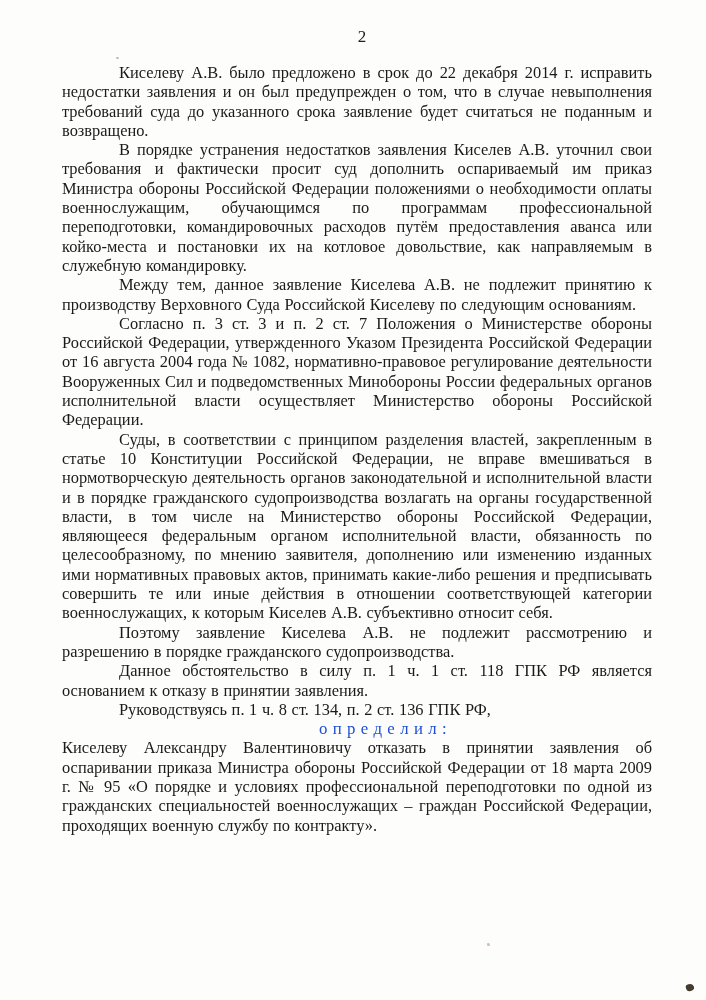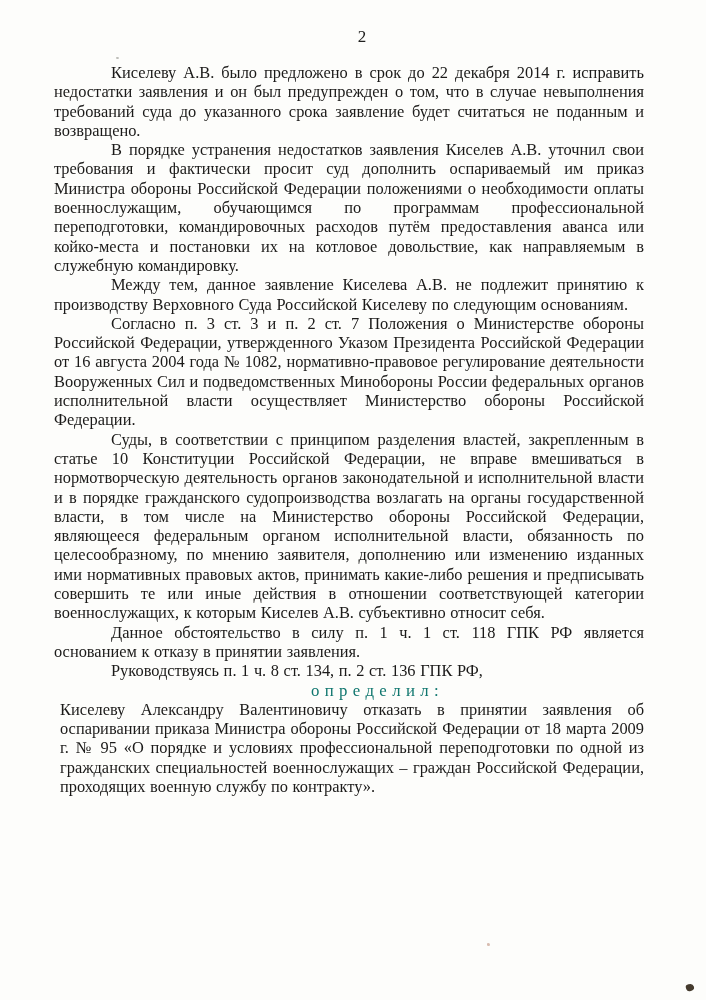--- a/index.html
+++ b/index.html
@@ -22,44 +22,43 @@
     top: 27px;
     left: 62px;
     width: 600px;
     text-align: center;
     font-size: 17px;
     color: #20201f;
   }
   .body-text {
     position: absolute;
     top: 63px;
-    left: 54px;
+    left: 62px;
     width: 590px;
     font-size: 16.4px;
     line-height: 19.3px;
     text-align: justify;
     color: #1b1a19;
   }
   .body-text p {
     margin: 0;
     padding: 0;
     text-indent: 57px;
     word-spacing: 0.5px;
   }
   .body-text p.flush {
     text-indent: 0;
-    margin-left: 6px;
   }
   .ruling-heading {
     margin: 16px 0 29px 0;
     text-align: center;
     text-indent: 0;
     font-size: 16.8px;
     letter-spacing: 0.32em;
-    color: #0f766e;
+    color: #1d4ed8;
   }
   
   .speck {
     position: absolute;
     border-radius: 40% 60% 50% 50%;
     pointer-events: none;
   }
   .speck-a {
     left: 686px;
     top: 984px;
@@ -96,20 +95,21 @@
     <p>Киселеву А.В. было предложено в срок до 22 декабря 2014 г. исправить недостатки заявления и он был предупрежден о том, что в случае невыполнения требований суда до указанного срока заявление будет считаться не поданным и возвращено.</p>
 
     <p>В порядке устранения недостатков заявления Киселев А.В. уточнил свои требования и фактически просит суд дополнить оспариваемый им приказ Министра обороны Российской Федерации положениями о необходимости оплаты военнослужащим, обучающимся по программам профессиональной переподготовки, командировочных расходов путём предоставления аванса или койко-места и постановки их на котловое довольствие, как направляемым в служебную командировку.</p>
 
     <p>Между тем, данное заявление Киселева А.В. не подлежит принятию к производству Верховного Суда Российской Киселеву по следующим основаниям.</p>
 
     <p>Согласно п. 3 ст. 3 и п. 2 ст. 7 Положения о Министерстве обороны Российской Федерации, утвержденного Указом Президента Российской Федерации от 16 августа 2004 года № 1082, нормативно-правовое регулирование деятельности Вооруженных Сил и подведомственных Минобороны России федеральных органов исполнительной власти осуществляет Министерство обороны Российской Федерации.</p>
 
     <p>Суды, в соответствии с принципом разделения властей, закрепленным в статье 10 Конституции Российской Федерации, не вправе вмешиваться в нормотворческую деятельность органов законодательной и исполнительной власти и в порядке гражданского судопроизводства возлагать на органы государственной власти, в том числе на Министерство обороны Российской Федерации, являющееся федеральным органом исполнительной власти, обязанность по целесообразному, по мнению заявителя, дополнению или изменению изданных ими нормативных правовых актов, принимать какие-либо решения и предписывать совершить те или иные действия в отношении соответствующей категории военнослужащих, к которым Киселев А.В. субъективно относит себя.</p>
 
+    <p>Поэтому заявление Киселева А.В. не подлежит рассмотрению и разрешению в порядке гражданского судопроизводства.</p>
 
     <p>Данное обстоятельство в силу п. 1 ч. 1 ст. 118 ГПК РФ является основанием к отказу в принятии заявления.</p>
 
     <p>Руководствуясь п. 1 ч. 8 ст. 134, п. 2 ст. 136 ГПК РФ,</p>
 
     <p class="ruling-heading">определил:</p>
 
     <p class="flush">Киселеву Александру Валентиновичу отказать в принятии заявления об оспаривании приказа Министра обороны Российской Федерации от 18 марта 2009 г. № 95 «О порядке и условиях профессиональной переподготовки по одной из гражданских специальностей военнослужащих – граждан Российской Федерации, проходящих военную службу по контракту».</p>
 
   </div>

